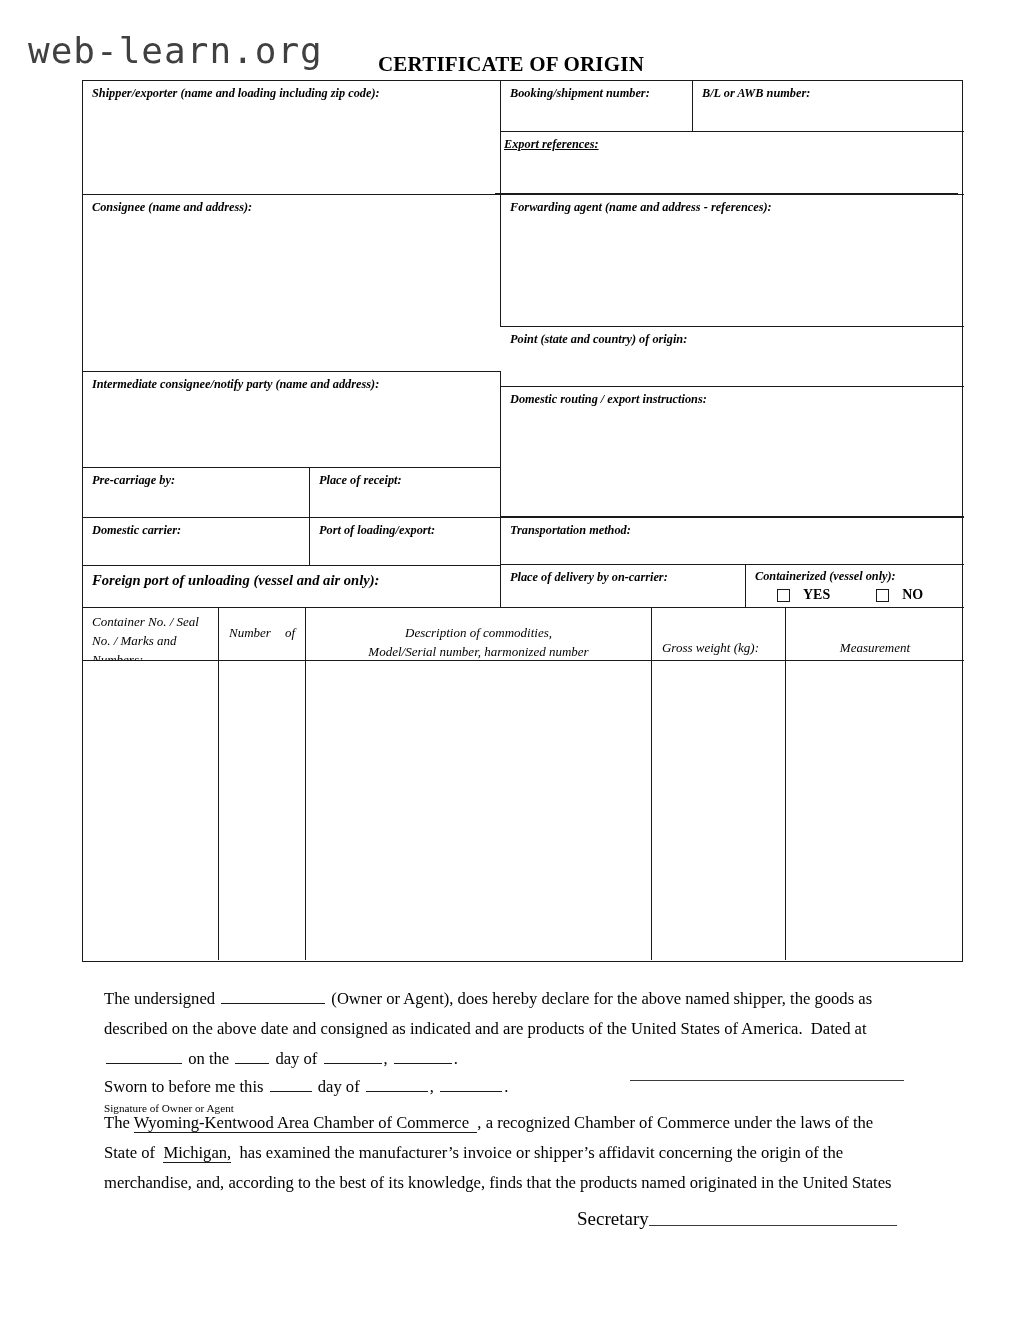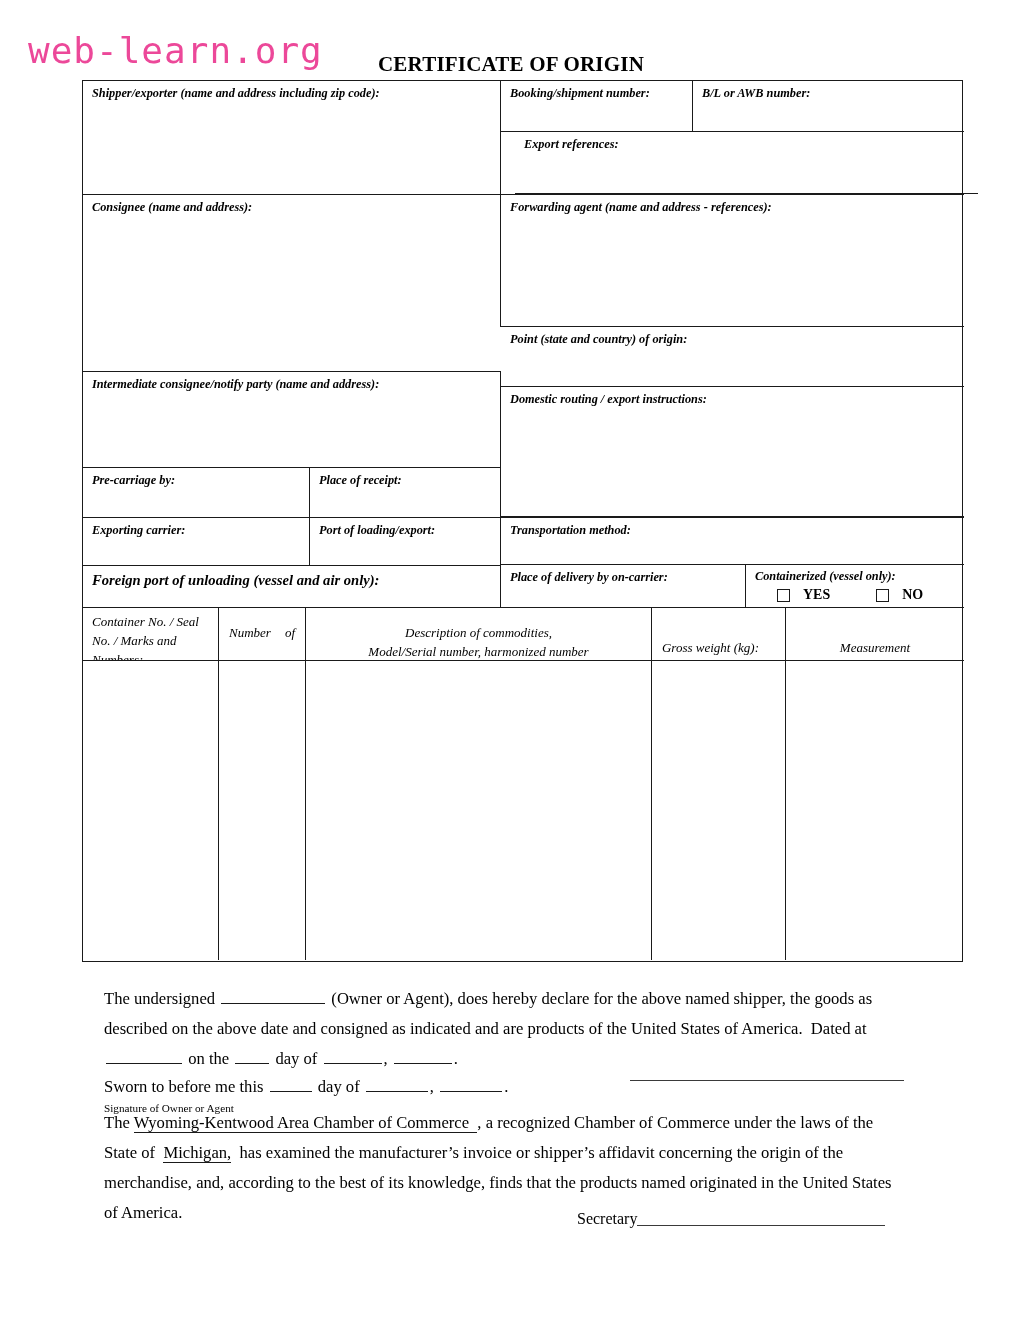--- a/index.html
+++ b/index.html
@@ -17,21 +17,21 @@
   }
 
   
   #watermark {
     position: absolute;
     left: 28px;
     top: 33px;
     font-family: "DejaVu Sans Mono", "Liberation Mono", monospace;
     font-size: 36px;
     letter-spacing: 1px;
-    color: #ec4899;
+    color: #404040;
     white-space: nowrap;
     line-height: 1;
   }
   #doc-title {
     position: absolute;
     left: 378px;
     top: 52px;
     font-family: "Liberation Serif", "DejaVu Serif", serif;
     font-weight: bold;
     font-size: 21px;
@@ -151,48 +151,48 @@
     top: 1108px;
     width: 800px;
   }
   #secretary-row {
     position: absolute;
     left: 577px;
     top: 1208px;
     display: flex;
     align-items: flex-end;
   }
-  #secretary-label { font-size: 16px; line-height: 22px; }
+  #secretary-label { font-size: 19px; line-height: 22px; }
   #secretary-line {
     width: 248px;
     border-bottom: 1.3px solid #3a3a3a;
     margin-bottom: 4px;
   }
 </style>
 </head>
 <body>
 
 <div id="watermark">web-learn.org</div>
 <div id="doc-title">CERTIFICATE OF ORIGIN</div>
 
 <div id="form-table">
 
   <div class="cell br cell-pad" style="left:0; top:0; width:418px; height:113px;">
-    <span class="lbl">Shipper/exporter (name and address including zip code):</span>
+    <span class="lbl">Shipper/exporter (name and loading including zip code):</span>
   </div>
 
   <div class="cell br bb cell-pad" style="left:418px; top:0; width:192px; height:51px;">
     <span class="lbl">Booking/shipment number:</span>
   </div>
 
   <div class="cell bb cell-pad" style="left:610px; top:0; width:271px; height:51px;">
     <span class="lbl">B/L or AWB number:</span>
   </div>
 
-  <div class="cell bb cell-pad" style="left:432px; top:51px; width:463px; height:62px;">
+  <div class="cell bb cell-pad" style="left:412px; top:51px; width:463px; height:62px;text-decoration:underline;">
     <span class="lbl">Export references:</span>
   </div>
 
   <div class="cell bt br cell-pad" style="left:0; top:113px; width:418px; height:133px;">
     <span class="lbl">Consignee (name and address):</span>
   </div>
 
   <div class="cell bt bb cell-pad" style="left:418px; top:113px; width:463px; height:133px;">
     <span class="lbl">Forwarding agent (name and address - references):</span>
   </div>
@@ -211,21 +211,21 @@
 
   <div class="cell bb cell-pad" style="left:418px; top:306px; width:463px; height:130px;">
     <span class="lbl">Domestic routing / export instructions:</span>
   </div>
 
   <div class="cell bt br cell-pad" style="left:227px; top:386px; width:191px; height:50px;">
     <span class="lbl">Place of receipt:</span>
   </div>
 
   <div class="cell bt br cell-pad" style="left:0; top:436px; width:227px; height:48px;">
-    <span class="lbl">Exporting carrier:</span>
+    <span class="lbl">Domestic carrier:</span>
   </div>
 
   <div class="cell bt br cell-pad" style="left:227px; top:436px; width:191px; height:48px;">
     <span class="lbl">Port of loading/export:</span>
   </div>
 
   <div class="cell bt bb cell-pad" style="left:418px; top:436px; width:463px; height:48px;">
     <span class="lbl">Transportation method:</span>
   </div>
 
@@ -302,19 +302,18 @@
 </div>
 
 <div id="sign-line"></div>
 
 <div id="chamber-block">
   <div class="para-line"><span>The </span><span class="u">Wyoming-Kentwood Area Chamber of Commerce  </span><span>, a recognized Chamber of Commerce under the laws of the</span></div>
 
   <div class="para-line"><span>State of  </span><span class="u">Michigan,</span><span>  has examined the manufacturer’s invoice or shipper’s affidavit concerning the origin of the</span></div>
 
   <div class="para-line">merchandise, and, according to the best of its knowledge, finds that the products named originated in the United States</div>
-  <div class="para-line">of America.</div>
 </div>
 
 <div id="secretary-row">
   <span id="secretary-label">Secretary</span>
   <span id="secretary-line"></span>
 </div>
 
 </body></html>

